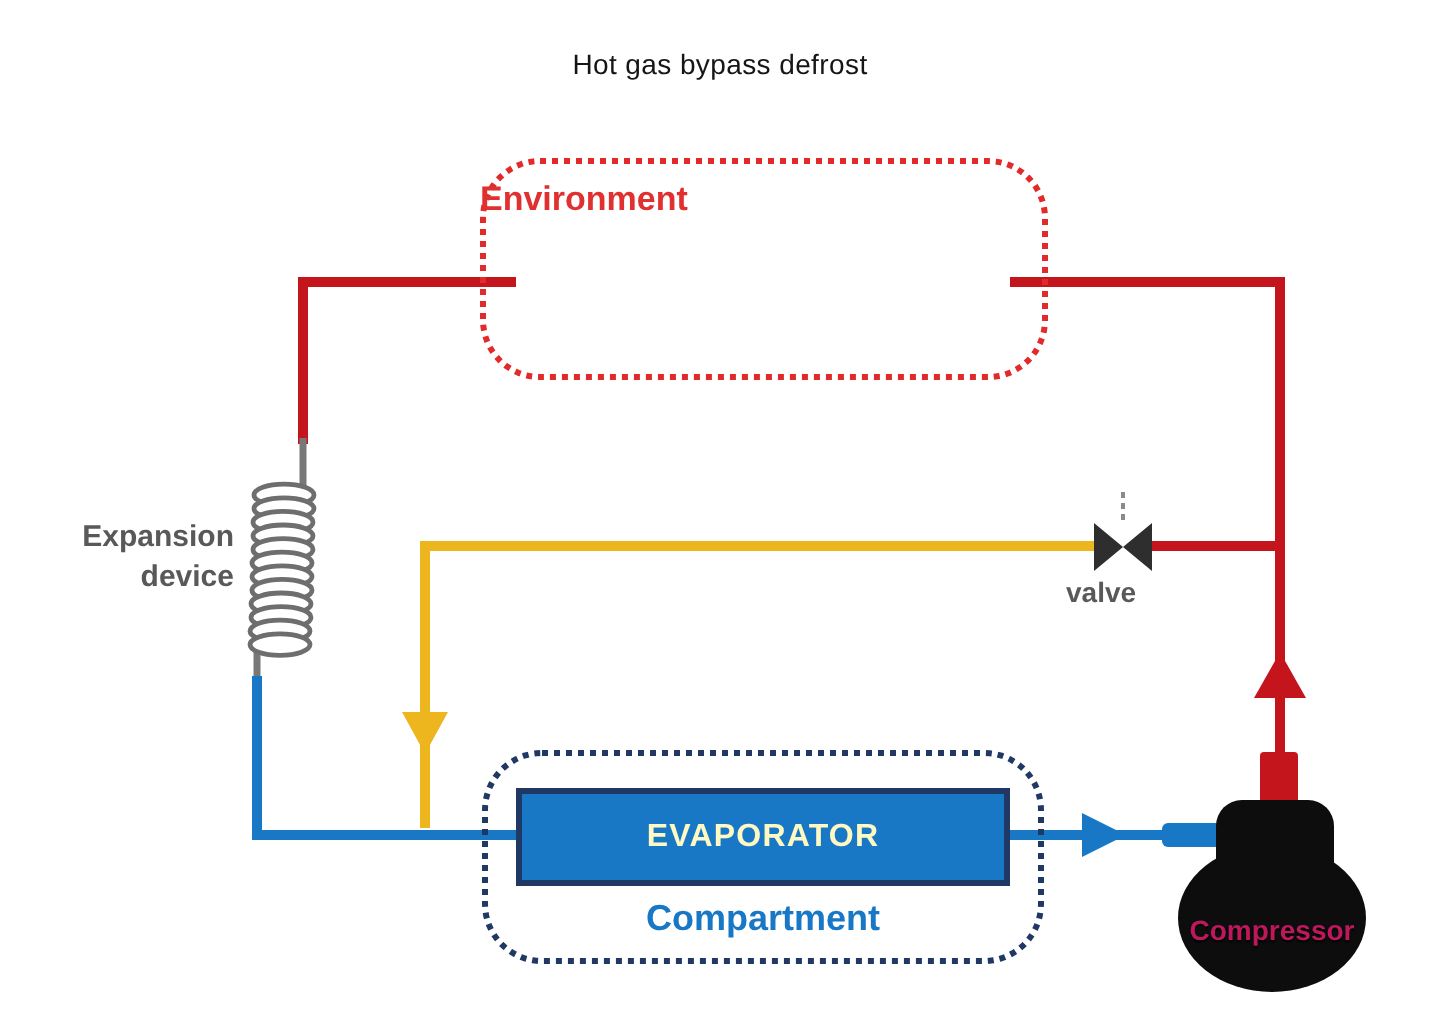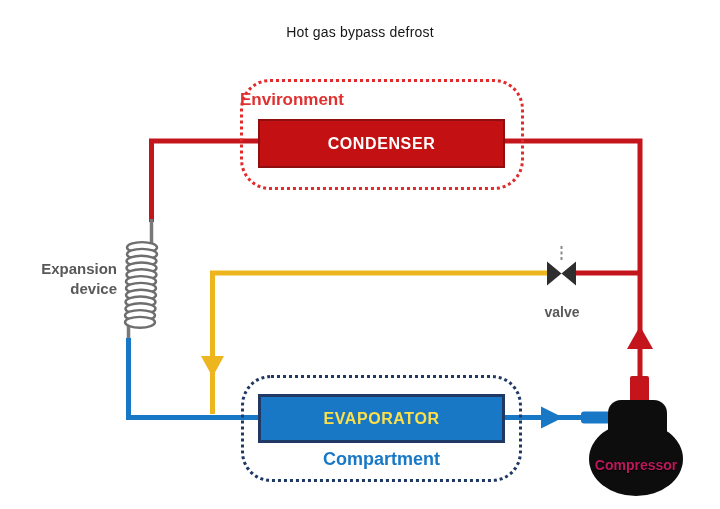--- a/index.html
+++ b/index.html
@@ -32,32 +32,32 @@
     border:3px dotted #1F3864;border-radius:30px;
   }
   .comp-label{
     left:241px;top:449px;width:281px;text-align:center;
     font-size:18px;font-weight:bold;color:#1878C6;
   }
   .evaporator{
     left:258px;top:394px;width:241px;height:43px;
     background:#1878C6;border:3px solid #1F3864;
     display:flex;align-items:center;justify-content:center;
-    color:#fde047;font-size:16px;font-weight:bold;letter-spacing:0.6px;
+    color:#fef9c3;font-size:16px;font-weight:bold;letter-spacing:0.6px;
   }
   .expansion-label{
     left:30px;top:259px;width:87px;text-align:right;
     font-size:15px;font-weight:bold;color:#595959;line-height:20px;
   }
   .bypass-label{
     left:348px;top:249px;width:130px;
     font-size:15px;font-weight:bold;color:#595959;
   }
   .valve-label{
-    left:533px;top:304px;width:58px;text-align:center;
+    left:533px;top:288px;width:58px;
     font-size:14px;font-weight:bold;color:#595959;
   }
   .compressor-label{
     left:589px;top:457px;width:94px;text-align:center;
     font-size:14px;font-weight:bold;color:#be185d;
     text-shadow:0 1px 1px #000;
   }
 </style>
 </head>
 <body>
@@ -103,23 +103,20 @@
     <g fill="#0D0D0D">
       <rect x="608" y="400" width="59" height="52" rx="13"></rect>
       <ellipse cx="636" cy="459" rx="47" ry="37"></ellipse>
     </g>
   </svg>
 
   <div class="ov title">Hot gas bypass defrost</div>
 
   <div class="ov env-box"></div>
   <div class="ov env-label">Environment</div>
-  <div class="ov condenser">
-    <span>CONDENSER</span>
-  </div>
 
   <div class="ov comp-box"></div>
   <div class="ov evaporator">
     <span>EVAPORATOR</span>
   </div>
   <div class="ov expansion-label">
     <span>Expansion</span><br>
     <span>device</span>
   </div>
 

